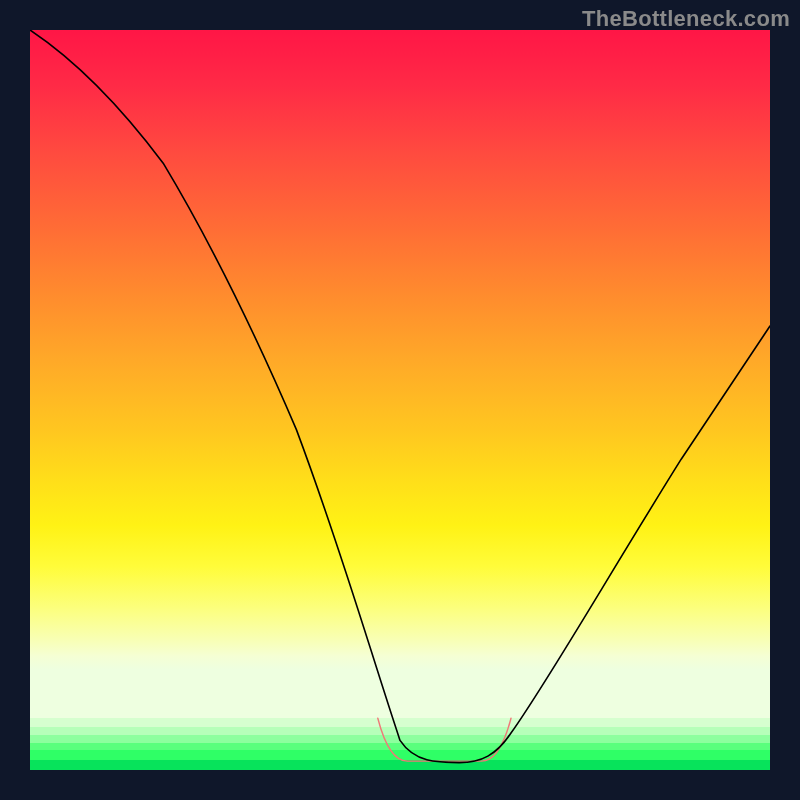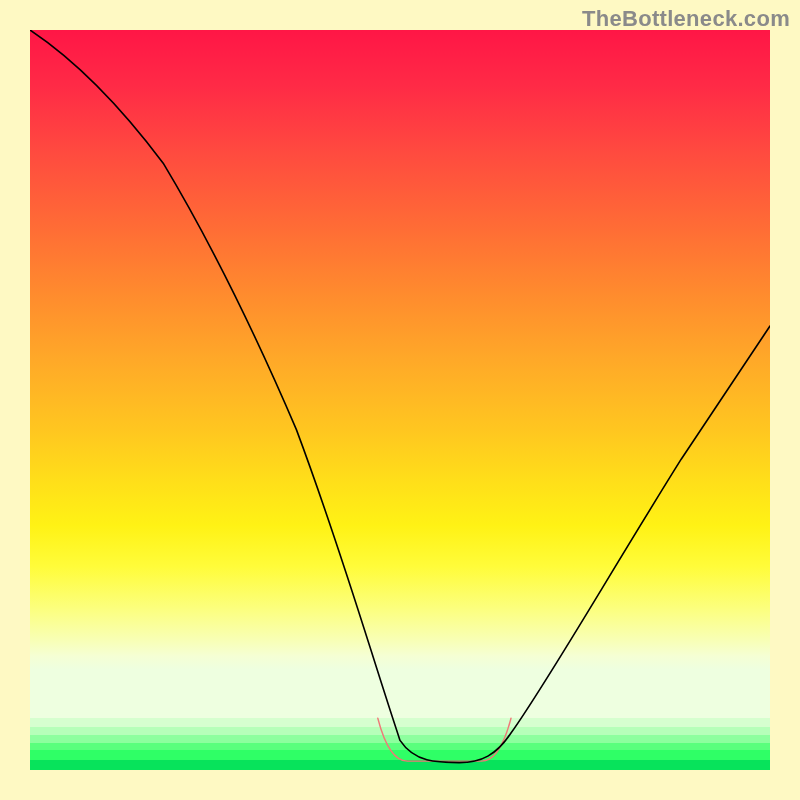--- a/index.html
+++ b/index.html
@@ -8,21 +8,21 @@
     width: 800px;
     height: 800px;
     background: #000;
     overflow: hidden;
     font-family: Arial, Helvetica, sans-serif;
   }
   .stage {
     position: relative;
     width: 800px;
     height: 800px;
-    background: #fef9c3;
+    background: #0f172a;
   }
   .watermark {
     position: absolute;
     top: 6px;
     right: 10px;
     color: #8a8a8a;
     font-size: 22px;
     font-weight: 600;
     letter-spacing: 0.3px;
     z-index: 5;

